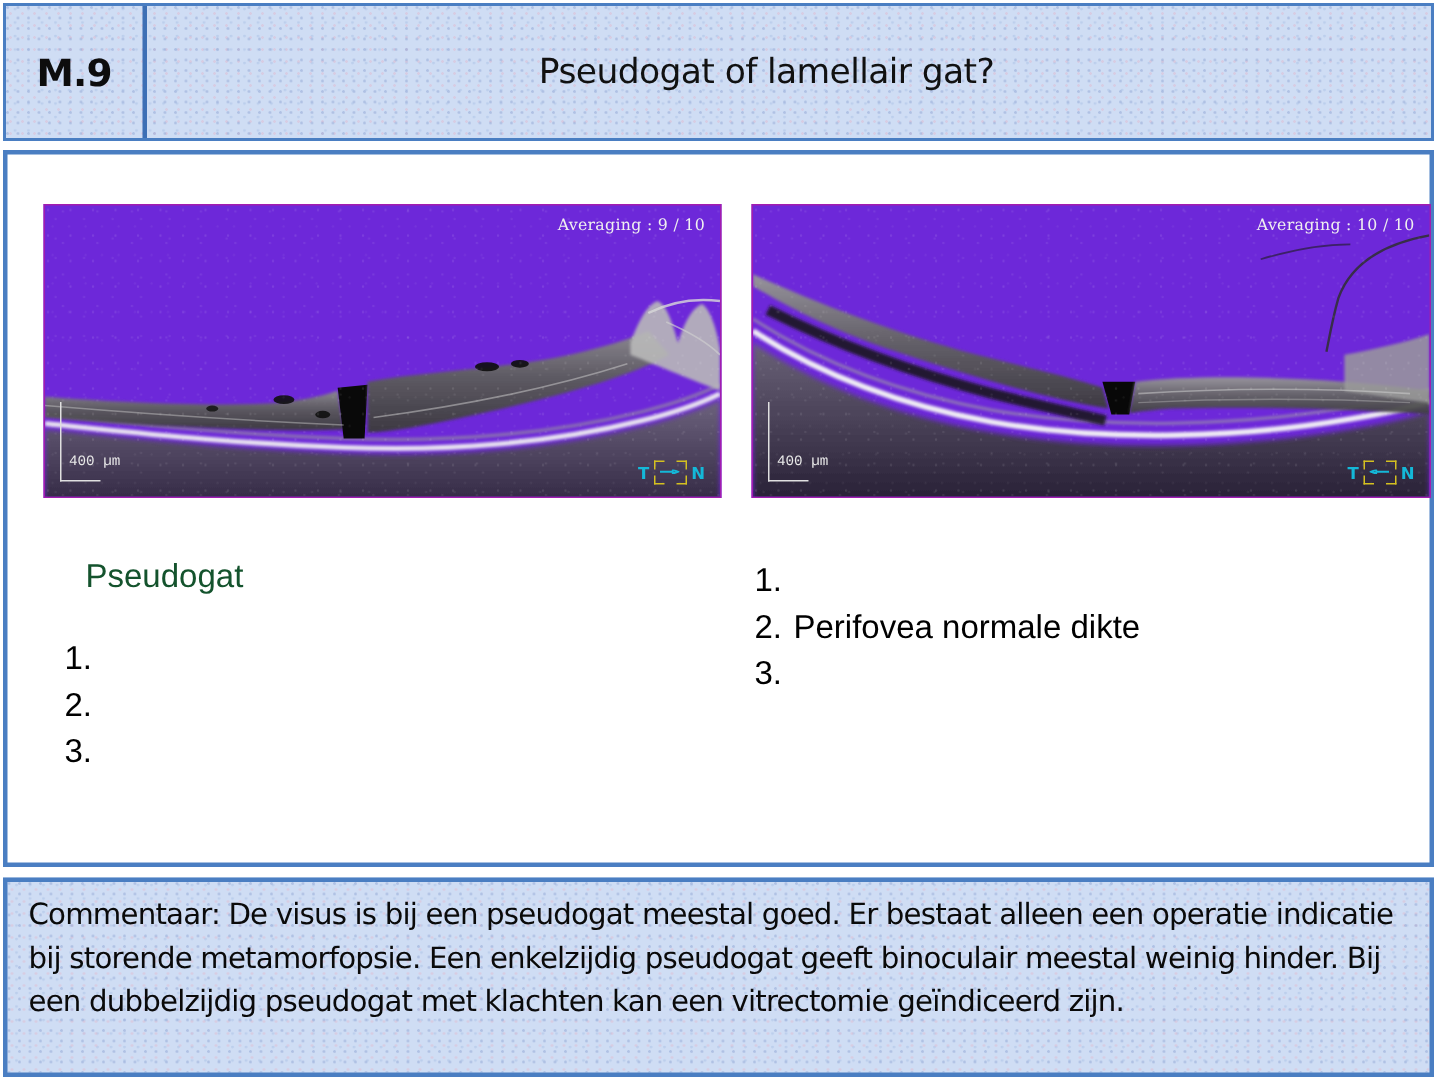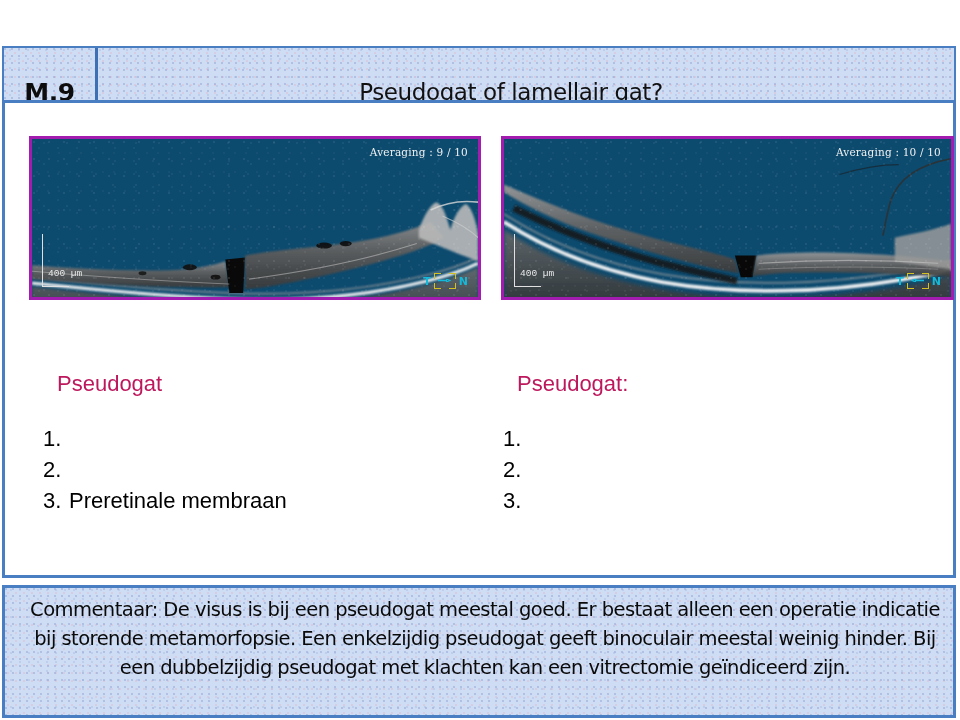--- a/index.html
+++ b/index.html
@@ -27,21 +27,20 @@
 
   
   #header {
     position: absolute;
     left: 2px; top: 2px;
     width: 954px; height: 92px;
     display: flex;
     align-items: stretch;
     border: 2px solid #4a7ec2;
     box-sizing: border-box;
-    margin-top: 44px;
   }
   #header-code {
     width: 94px;
     display: flex;
     align-items: center;
     justify-content: center;
     border-right: 3px solid #3d6fb5;
     box-sizing: border-box;
   }
   #header-code span {
@@ -79,24 +78,24 @@
 
   
   .scan-row {
     position: absolute;
     left: 24px; top: 33px;
     width: 912px; height: 222px;
   }
   .scan {
     position: absolute;
     top: 0;
-    height: 164px;
-    background: #0c4a6e;
+    height: 196px;
+    background: #6d28d9;
     overflow: hidden;
-    border: 3px solid #a21caf;
+    border: 1px solid #a21caf;
     box-sizing: border-box;
   }
   #scan-left  { left: 0px;   width: 452px; }
   #scan-right { left: 472px; width: 453px; }
 
   
   .noise {
     position: absolute;
     inset: 0;
     background-image:
@@ -170,21 +169,21 @@
   .col {
     position: absolute;
     top: 268px;
   }
   #col-left  { left: 30px;  width: 430px; }
   #col-right { left: 490px; width: 440px; }
 
   .col-heading {
     font-family: "Liberation Sans", sans-serif;
     font-size: 22px;
-    color: #be185d;
+    color: #14532d;
     margin: 0 0 26px 22px;
     white-space: nowrap;
   }
   .col ol {
     margin: 0;
     padding: 0;
     list-style: none;
   }
   .col ol li {
     display: flex;
@@ -204,21 +203,20 @@
   }
 
   
   #comment-box {
     position: absolute;
     left: 2px; top: 585px;
     width: 954px; height: 133px;
     border: 3px solid #4a7ec2;
     box-sizing: border-box;
     padding: 7px 2px 0 14px;
-    text-align: center;
   }
   #comment-text {
     font-family: "DejaVu Sans", sans-serif;
     font-size: 19.5px;
     line-height: 29px;
     color: #0a0a0a;
     letter-spacing: -0.55px;
   }
 </style>
 </head>
@@ -384,33 +382,32 @@
     <div class="col-heading">Pseudogat</div>
     <ol>
       <li>
         <span class="num">1.</span>
       </li>
       <li>
         <span class="num">2.</span>
       </li>
       <li>
         <span class="num">3.</span>
-        <span>Preretinale membraan</span>
       </li>
     </ol>
   </div>
 
   <div id="col-right" class="col">
-    <div class="col-heading">Pseudogat:</div>
     <ol>
       <li>
         <span class="num">1.</span>
       </li>
       <li>
         <span class="num">2.</span>
+        <span>Perifovea normale dikte</span>
       </li>
       <li>
         <span class="num">3.</span>
       </li>
     </ol>
   </div>
 </div>
 
 <div id="comment-box" class="tex">
   <div id="comment-text">Commentaar: De visus is bij een pseudogat meestal goed. Er bestaat alleen een operatie indicatie bij storende metamorfopsie. Een enkelzijdig pseudogat geeft binoculair meestal weinig hinder. Bij een dubbelzijdig pseudogat met klachten kan een vitrectomie geïndiceerd zijn.</div>

